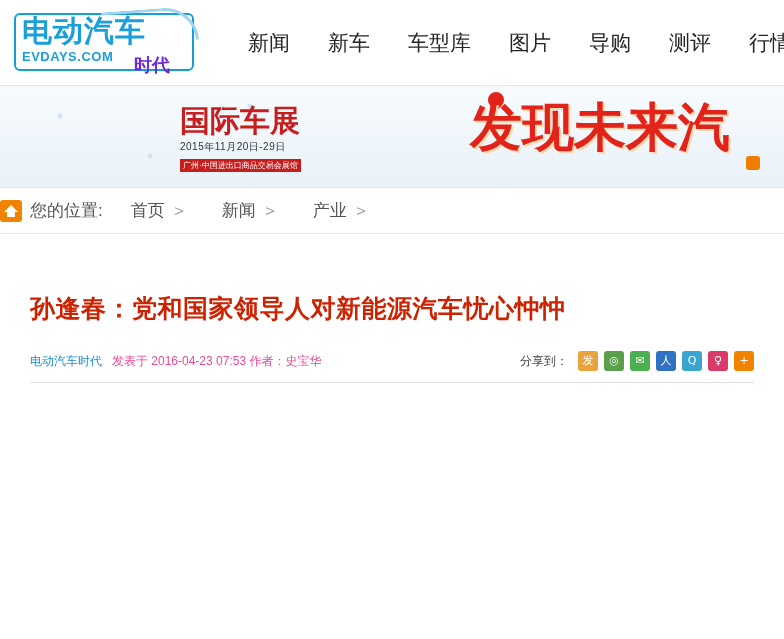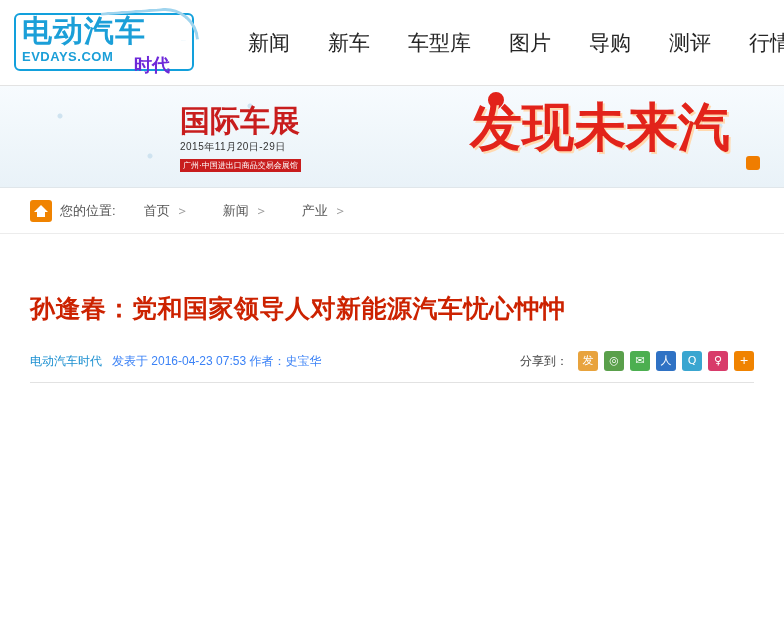--- a/index.html
+++ b/index.html
@@ -141,22 +141,21 @@
   }
   .banner-dot {
     position: absolute; right: 24px; top: 70px;
     width: 14px; height: 14px; background: #f07d00; border-radius: 3px;
   }
 
   
   .breadcrumb {
     height: 46px;
     display: flex; align-items: center;
-    padding-left: 30px;
-    font-size: 13px; color: #555;
+    font-size: 17px; color: #555;
     border-bottom: 1px solid #ececec;
   }
   .home-icon {
     width: 22px; height: 22px; margin-right: 8px;
     background: #f08300; border-radius: 3px;
     position: relative; flex: 0 0 auto;
   }
   .home-icon::before {
     content: ""; position: absolute; left: 4px; top: 5px;
     width: 0; height: 0;
@@ -182,21 +181,21 @@
   }
   .meta-row {
     margin-top: 28px;
     display: flex;
     align-items: center;
     font-size: 12px;
     color: #555;
     position: relative;
   }
   .meta-source { color: #1b8fd0; margin-right: 10px; cursor: pointer; }
-  .meta-text { color: #3b82f6; }
+  .meta-text { color: #ec4899; }
   .share-block {
     position: absolute; right: 0; top: -2px;
     display: flex; align-items: center; gap: 6px;
   }
   .share-label { font-size: 12px; color: #444; margin-right: 4px; }
   .share-icon {
     width: 20px; height: 20px; border-radius: 3px;
     display: inline-block; position: relative;
     cursor: pointer;
     font-size: 11px; color: #fff; text-align: center; line-height: 20px;

